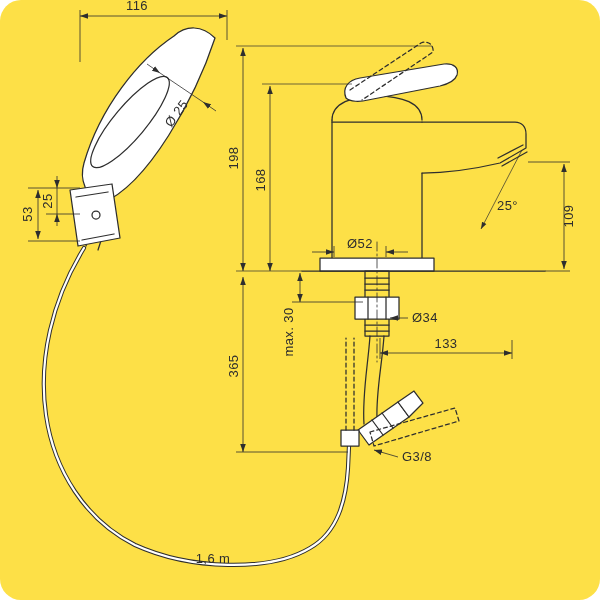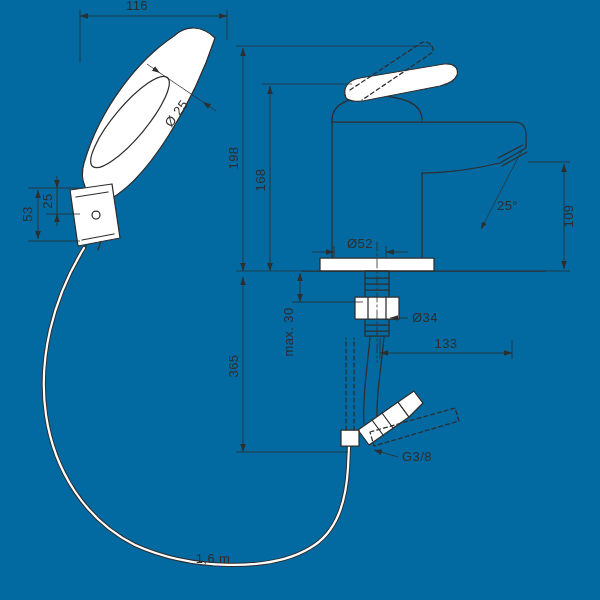--- a/index.html
+++ b/index.html
@@ -6,22 +6,23 @@
     margin: 0;
     padding: 0;
     background: #ffffff;
     width: 600px;
     height: 600px;
     overflow: hidden;
   }
   .canvas {
     width: 600px;
     height: 600px;
-    background: #0369a1;
+    background: #fde047;
     position: relative;
+    border-radius: 21px;
   }
   svg { display: block; }
   svg text {
     font-family: "Liberation Sans", sans-serif;
     font-size: 13px;
     fill: #2e2e2e;
     letter-spacing: 0.4px;
   }
   .obj path, .obj line, .obj rect, .obj ellipse, .obj circle {
     stroke: #2e2e2e;

